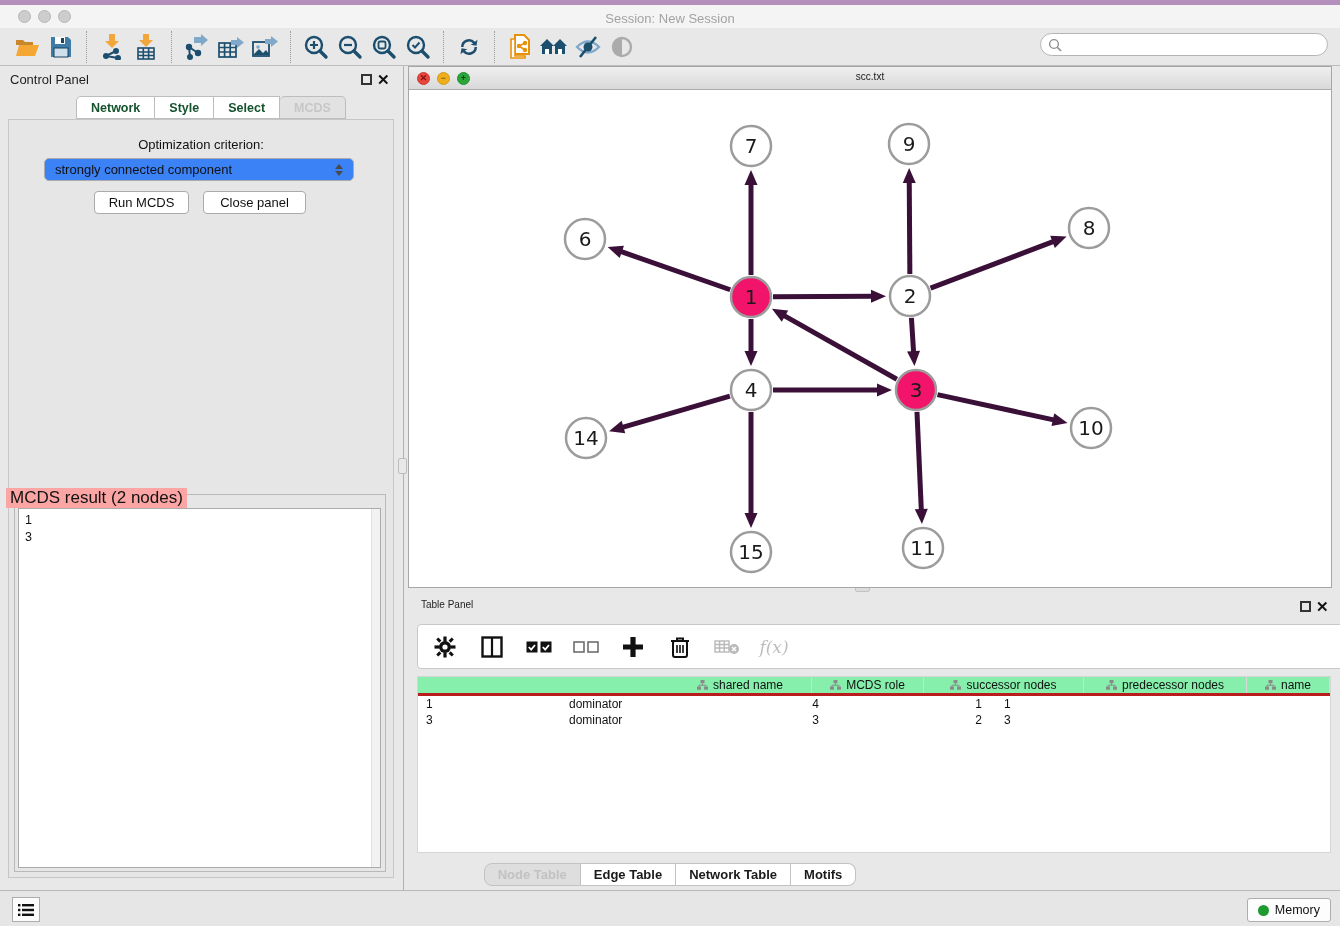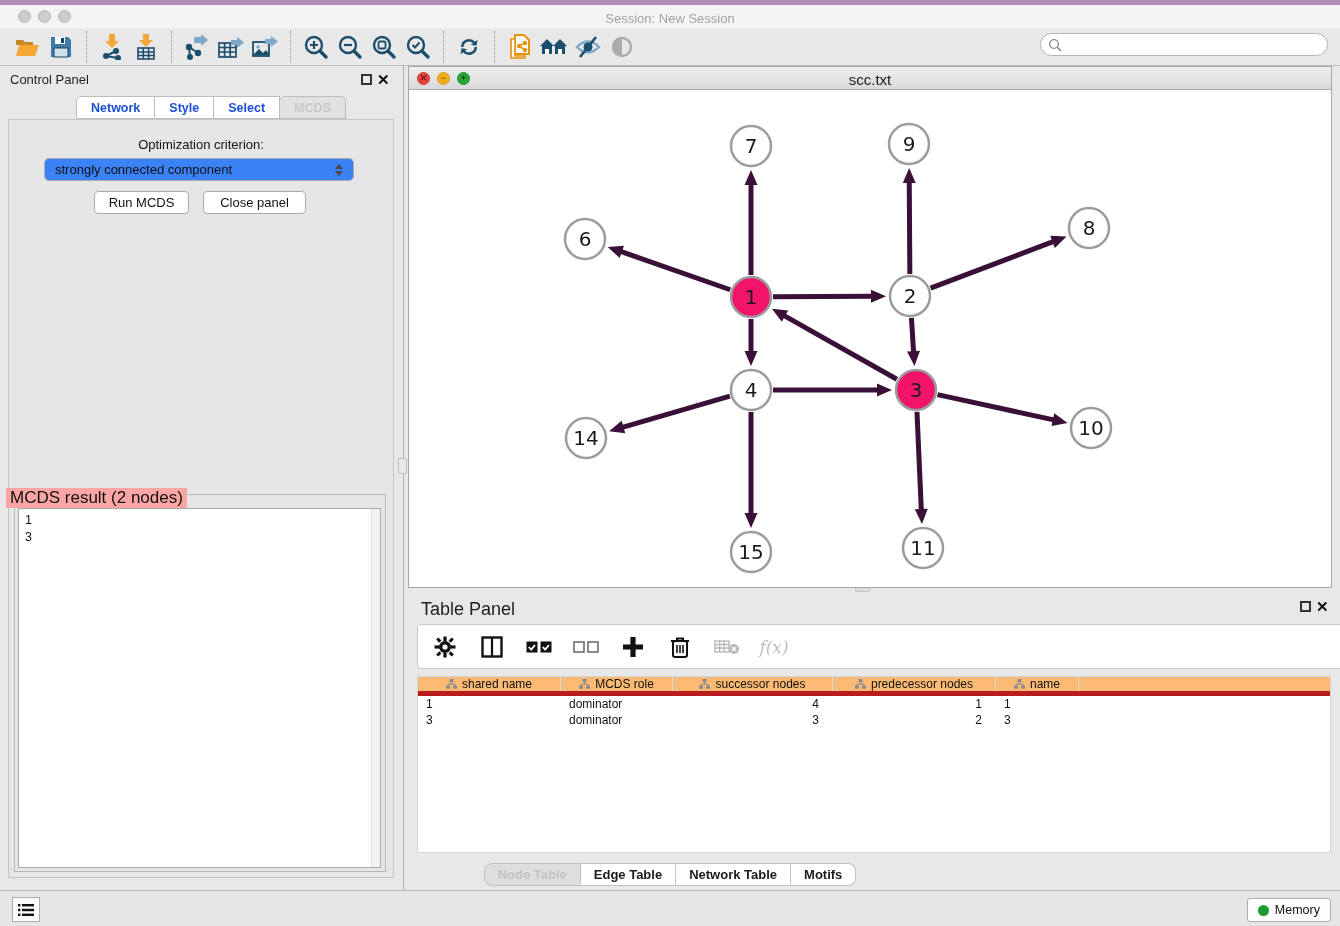--- a/index.html
+++ b/index.html
@@ -22,21 +22,21 @@
   
   #v-divider { left:403px; top:66px; width:1px; height:824px; background:#B1B1B1; }
   #v-grip { left:398px; top:458px; width:9px; height:16px; background:#E9E8E9; border:1px solid #BDBDBD; border-radius:2px; }
   #h-grip { left:855px; top:584px; width:15px; height:8px; background:#DCDCDC; border:1px solid #C2C2C2; border-radius:2px; }
 
   
   #cp-title { left:10px; top:72px; font-size:13px; color:#1E1E1E; }
   .panel-float { width:11px; height:11px; border:2px solid #333; }
   .panel-close { font-size:15px; font-weight:bold; color:#111; line-height:11px; }
   #cp-tabs { left:76px; top:96px; display:flex; }
-  .cp-tab { height:23px; padding:0 14px; display:flex; align-items:center; font-size:12.5px; font-weight:bold; color:#1d4ed8; background:#FFF; border:1px solid #BDBDBD; border-left:none; }
+  .cp-tab { height:23px; padding:0 14px; display:flex; align-items:center; font-size:12.5px; font-weight:bold; color:#14532d; background:#FFF; border:1px solid #BDBDBD; border-left:none; }
   .cp-tab:first-child { border-left:1px solid #BDBDBD; border-top-left-radius:5px; }
   .cp-tab.disabled-sel { background:#E3E2E3; color:#C7C7C7; border-top-right-radius:5px; border-top-left-radius:5px;text-align:center; }
   #cp-frame { left:8px; top:119px; width:386px; height:759px; background:#E7E6E7; border:1px solid #C6C6C6; }
   #opt-label { left:8px; top:137px; width:386px; text-align:center; font-size:13px; color:#111; }
   #opt-select { left:44px; top:158px; width:310px; height:23px; background:#3b82f6; border:1px solid #ABABAB; border-radius:5px; display:flex; align-items:center; padding:0 10px; font-size:13px; color:#111; }
   .stepper { margin-left:auto; display:flex; flex-direction:column; gap:2px; }
   .tri-up { width:0; height:0; border-left:4px solid transparent; border-right:4px solid transparent; border-bottom:5px solid #4A4A4A; }
   .tri-dn { width:0; height:0; border-left:4px solid transparent; border-right:4px solid transparent; border-top:5px solid #4A4A4A; }
   .cp-btn { height:23px; background:#FFF; border:1px solid #ABABAB; border-radius:4px; font-size:13px; color:#111; display:flex; align-items:center; justify-content:center; }
   #btn-run { left:94px; top:191px; width:95px; }
@@ -46,30 +46,30 @@
   #mcds-textarea { left:18px; top:508px; width:363px; height:360px; background:#FFF; border:1px solid #ABABAB; font-size:12.5px; color:#111; padding:3px 6px; line-height:17px; }
   #mcds-scroll { left:371px; top:509px; width:9px; height:358px; background:#F2F2F2; border-left:1px solid #E0E0E0; }
 
   
   #net-window { left:408px; top:66px; width:924px; height:522px; border:1px solid #A6A6A6; background:#FFF; }
   #net-titlebar { left:0; top:0; width:922px; height:23px; background:linear-gradient(#EFEFEF,#D9D9D9); border-bottom:1px solid #ACACAC; }
   .tl { width:13px; height:13px; border-radius:50%; top:5px; display:flex; align-items:center; justify-content:center; font-size:9px; font-weight:bold; line-height:1; }
   #tl-close { left:8px;  background:#E8453F; border:1px solid #C93C35; color:#7E130F; }
   #tl-min   { left:28px; background:#EFAE1E; border:1px solid #D29A1A; color:#8F6209; }
   #tl-zoom  { left:48px; background:#2BA53A; border:1px solid #1F9230; color:#0C4D15; }
-  #net-title { width:100%; text-align:center; top:4px; font-size:15px; color:#1A1A1A; }
+  #net-title { width:100%; text-align:center; top:4px; font-size:10px; color:#1A1A1A; }
   #net-canvas { left:0; top:23px; }
 
   
-  #tp-title { left:421px; top:599px; font-size:18px; color:#1E1E1E; }
+  #tp-title { left:421px; top:599px; font-size:10px; color:#1E1E1E; }
   #tp-toolbar { left:417px; top:624px; width:1084px; height:45px; background:#FFF; border:1px solid #C9C9C9; border-radius:4px; display:flex; align-items:center; padding-left:14px; gap:21px; }
   .tp-icon { width:26px; height:26px; display:flex; align-items:center; justify-content:center; }
   #fx-label { font-family:"DejaVu Serif", serif; font-style:italic; font-size:17px; color:#BDBDBD; }
   #tp-table { left:417px; top:676px; width:914px; height:177px; background:#FFF; border:1px solid #D5D5D5; }
-  #tp-header { display:flex; height:19px; background:#fdba74; border-bottom:5px solid #b91c1c; }
+  #tp-header { display:flex; height:19px; background:#86efac; border-bottom:3px solid #b91c1c;justify-content:flex-end; }
   .th { display:flex; align-items:center; justify-content:center; gap:5px; font-size:12px; color:#111; border-right:1px solid #D8D8D8; }
   .tr { display:flex; height:16px; font-size:12px; color:#111; }
   .td { padding-top:1px; }
   .al { text-align:left; } .ar { text-align:right; }
   #tp-tabs { left:0; right:0; top:863px; display:flex; justify-content:center; }
   .tp-tab { height:23px; padding:0 13px; display:flex; align-items:center; font-size:13px; font-weight:bold; color:#1A1A1A; background:#FFF; border:1px solid #C2C2C2; border-left:none; }
   .tp-tab:first-child { border-left:1px solid #C2C2C2; border-radius:8px 0 0 8px; }
   .tp-tab:last-child { border-radius:0 8px 8px 0; }
   .tp-tab.disabled-sel { background:#DFDEDF; color:#C2C2C2; }
 

